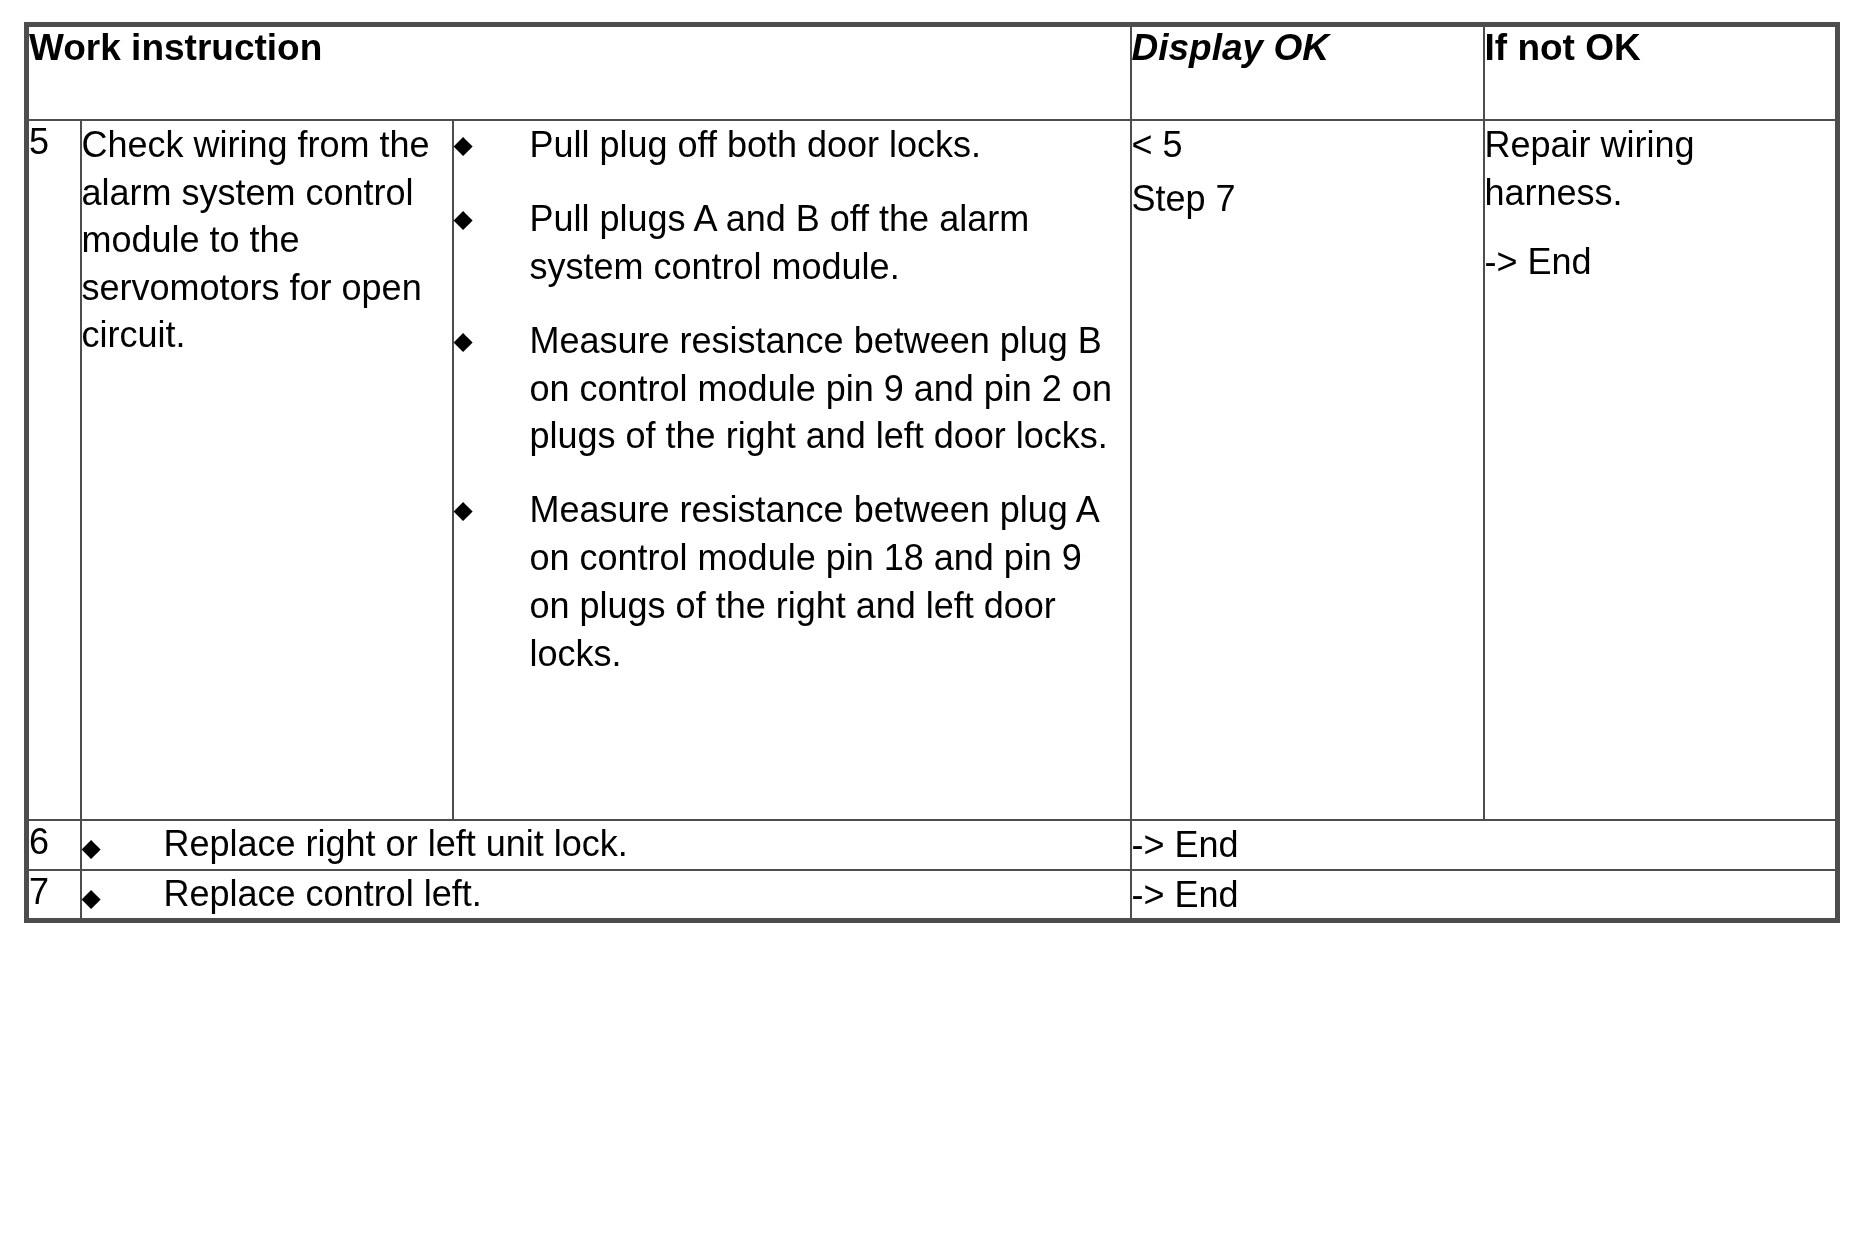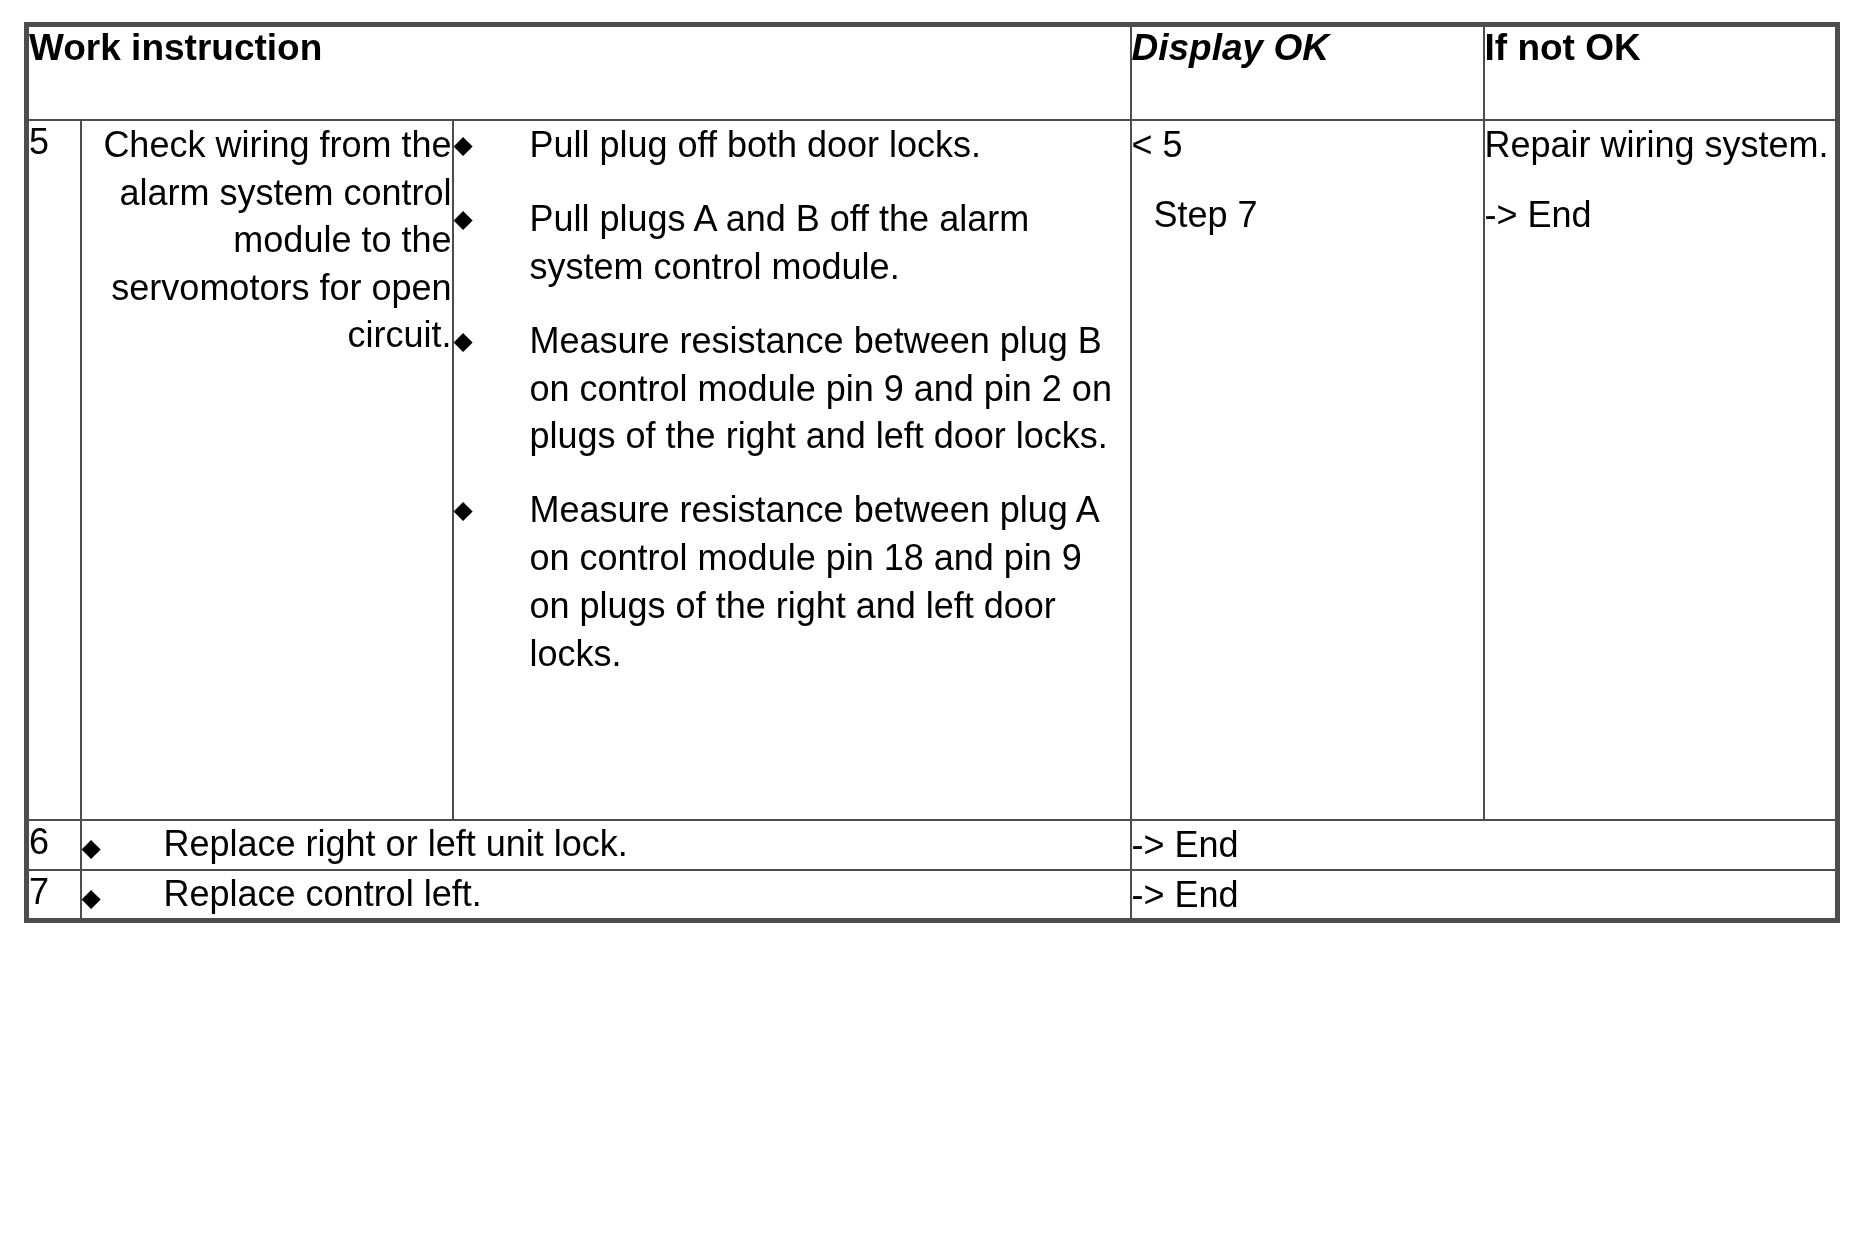--- a/index.html
+++ b/index.html
@@ -72,21 +72,20 @@
     font-size: 36px;
     text-align: left;
     padding: 23px 0 0 13px;
     line-height: 1.15;
   }
 
   td.instr {
     font-size: 36px;
     line-height: 1.32;
     padding: 22px 14px 18px 22px;
-    text-align: right;
   }
 
   td.bullets {
     padding: 22px 16px 22px 18px;
   }
 
   td.colval {
     font-size: 36px;
     line-height: 1.32;
     padding: 22px 14px 18px 21px;
@@ -129,21 +128,21 @@
     line-height: 1.3;
   }
   .inline-bullet .bullet-mark {
     flex: 0 0 auto;
     width: 82px;
     font-size: 25px;
   }
 
   
   .ok-line-1 { display: block; }
-  .ok-line-2 { display: block; margin-top: 22px; padding-left: 22px; }
+  .ok-line-2 { display: block; margin-top: 6px; }
   .notok-line-1 { display: block; }
   .notok-line-2 { display: block; margin-top: 22px; }
 
   .tall { height: 700px; }
 </style>
 </head>
 <body>
 
 <div class="page">
 
@@ -197,21 +196,21 @@
             </li>
           </ul>
         </td>
 
         <td class="colval">
           <span class="ok-line-1">&lt; 5</span>
           <span class="ok-line-2">Step 7</span>
         </td>
 
         <td class="colval">
-          <span class="notok-line-1">Repair wiring system.</span>
+          <span class="notok-line-1">Repair wiring harness.</span>
           <span class="notok-line-2">-&gt; End</span>
         </td>
       </tr>
 
       <tr>
         <td class="num">6</td>
 
         <td class="rowline" colspan="2">
           <div class="inline-bullet">
             <span class="bullet-mark">◆</span>

